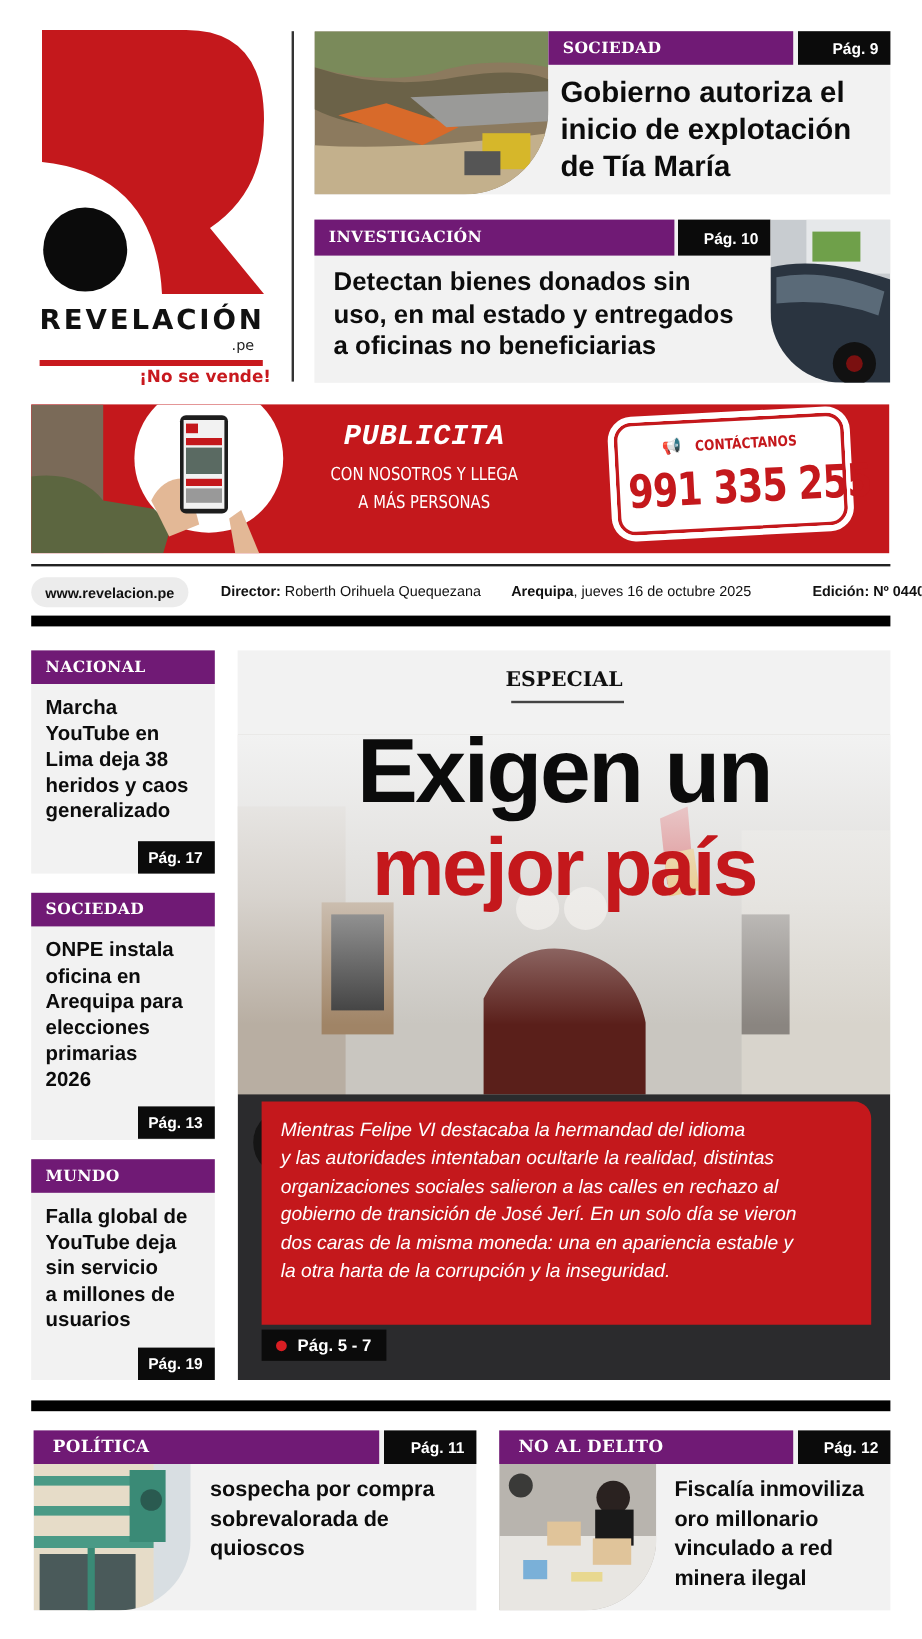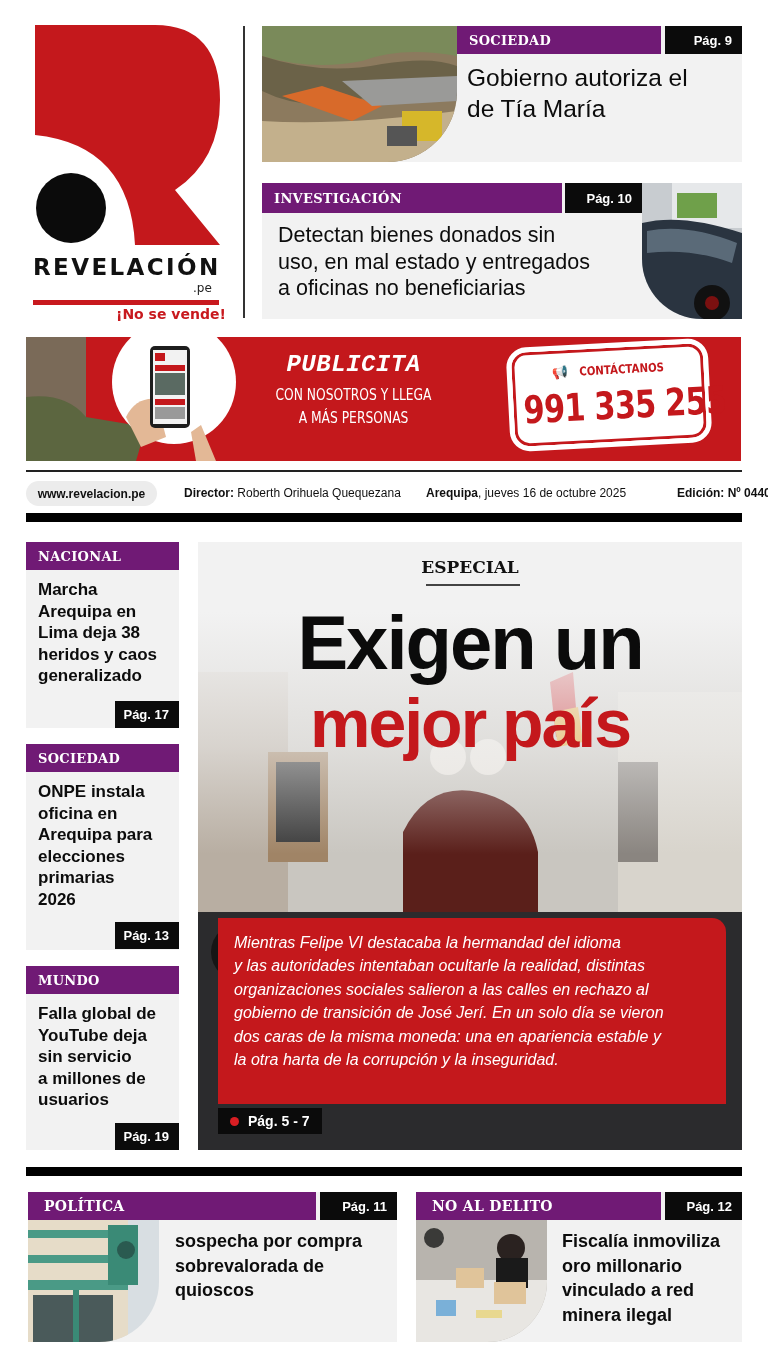--- a/index.html
+++ b/index.html
@@ -14,21 +14,21 @@
   .logo-word { left: 7px; top: 232px; font-family: "DejaVu Sans", sans-serif; font-weight: bold; font-size: 23px; letter-spacing: 2.4px; color: #111; white-space: nowrap; }
   .logo-pe { left: 167px; top: 259px; font-size: 12px; color: #222; font-family: "DejaVu Sans", sans-serif; }
   .logo-bar { left: 7px; top: 278px; width: 186px; height: 5px; background: #c8191e; }
   .logo-slogan { left: 90px; top: 284px; font-family: "DejaVu Sans", sans-serif; font-weight: bold; font-size: 14px; color: #c8191e; white-space: nowrap; }
   .vdivider { left: 243px; top: 26px; width: 1.5px; height: 292px; background: #333; }
 
   
   .top-card { background: #f2f2f2; }
   .cat-bar { background: #701a75; color: #fff; font-family: "DejaVu Serif", serif; font-weight: bold; font-size: 13px; display: flex; align-items: center; padding-left: 12px; letter-spacing: 0.3px; }
   .page-box { background: #0b0b0b; color: #fff; font-weight: bold; font-size: 13px; display: flex; align-items: center; justify-content: flex-end; padding-right: 10px; }
-  .headline { font-family: "Liberation Sans", sans-serif; font-weight: normal; color: #0c0c0c; }
+  .headline { font-family: "Liberation Sans", sans-serif; font-weight: bold; color: #0c0c0c; }
 
   .photo { overflow: hidden; }
 
   
   .ad { left: 26px; top: 337px; width: 715px; height: 124px; background: #c4181c; overflow: hidden; }
   .ad-title { font-family: "DejaVu Sans Condensed", "DejaVu Sans", sans-serif; font-weight: bold; font-style: italic; color: #fff; font-size: 24px; text-align: center; letter-spacing: 0.5px; }
   .ad-sub { color: #fff; font-family: "DejaVu Sans", sans-serif; font-size: 15px; text-align: center; line-height: 23px; transform: scaleX(0.82); transform-origin: center; }
   .ad-bubble { background: #fff; border-radius: 18px; border: 3px solid #fff; box-shadow: inset 0 0 0 3px #c4181c, 0 0 0 2px #fff; }
   .ad-contact { color: #c4181c; font-weight: bold; font-size: 12px; font-family: "DejaVu Sans", sans-serif; transform: scaleX(0.85); }
   .ad-phone { color: #c4181c; font-weight: bold; font-size: 38px; font-family: "DejaVu Sans", sans-serif; letter-spacing: -1px; transform: scaleX(0.8); transform-origin: left center; white-space: nowrap; }
@@ -86,20 +86,21 @@
       <path d="M80 55 L195 50 V75 L110 80Z" fill="#9a9a98"></path>
       <path d="M0 95 Q80 100 195 85 V136 H0Z" fill="#c3b08c"></path>
       <rect x="140" y="85" width="40" height="30" fill="#d6b72a"></rect>
       <rect x="125" y="100" width="30" height="20" fill="#555"></rect>
     </svg>
   </div>
   <div class="abs cat-bar" style="left:195px; top:0; width:204px; height:28px;">SOCIEDAD</div>
   <div class="abs page-box" style="left:403px; top:0; width:77px; height:28px;">Pág. 9</div>
   <div class="abs headline" style="left:205px; top:36px; font-size:24.5px; line-height:31px;">
     <div>Gobierno autoriza el</div>
+    <div>inicio de explotación</div>
     <div>de Tía María</div>
   </div>
 </div>
 
 <div class="abs top-card" style="left:262px; top:183px; width:480px; height:136px;">
   <div class="abs cat-bar" style="left:0; top:0; width:300px; height:30px;">INVESTIGACIÓN</div>
   <div class="abs page-box" style="left:303px; top:0; width:77px; height:30px;">Pág. 10</div>
   <div class="abs photo" style="left:380px; top:0; width:100px; height:136px; border-radius:0 0 0 60px;">
     <svg width="100" height="136" viewBox="0 0 100 136">
       <rect width="100" height="136" fill="#c8ccd0"></rect>
@@ -157,21 +158,21 @@
 </div>
 <div class="abs info-text" style="left:647px;padding-left:30px;">
   <b>Edición: Nº 0440</b>
 </div>
 <div class="abs rule-thick"></div>
 
 <div class="abs side-card" style="top:542px; height:186px;">
   <div class="abs cat-bar side-cat" style="left:0; top:0; width:153px;">NACIONAL</div>
   <div class="abs side-head" style="top:37px;">
     <div>Marcha</div>
-    <div>Arequipa en</div>
+    <div>YouTube en</div>
     <div>Lima deja 38</div>
     <div>heridos y caos</div>
     <div>generalizado</div>
   </div>
   <div class="abs page-box side-page" style="top:159px;">Pág. 17</div>
 </div>
 
 <div class="abs side-card" style="top:744px; height:206px;">
   <div class="abs cat-bar side-cat" style="left:0; top:0; width:153px;">SOCIEDAD</div>
   <div class="abs side-head" style="top:37px;">

